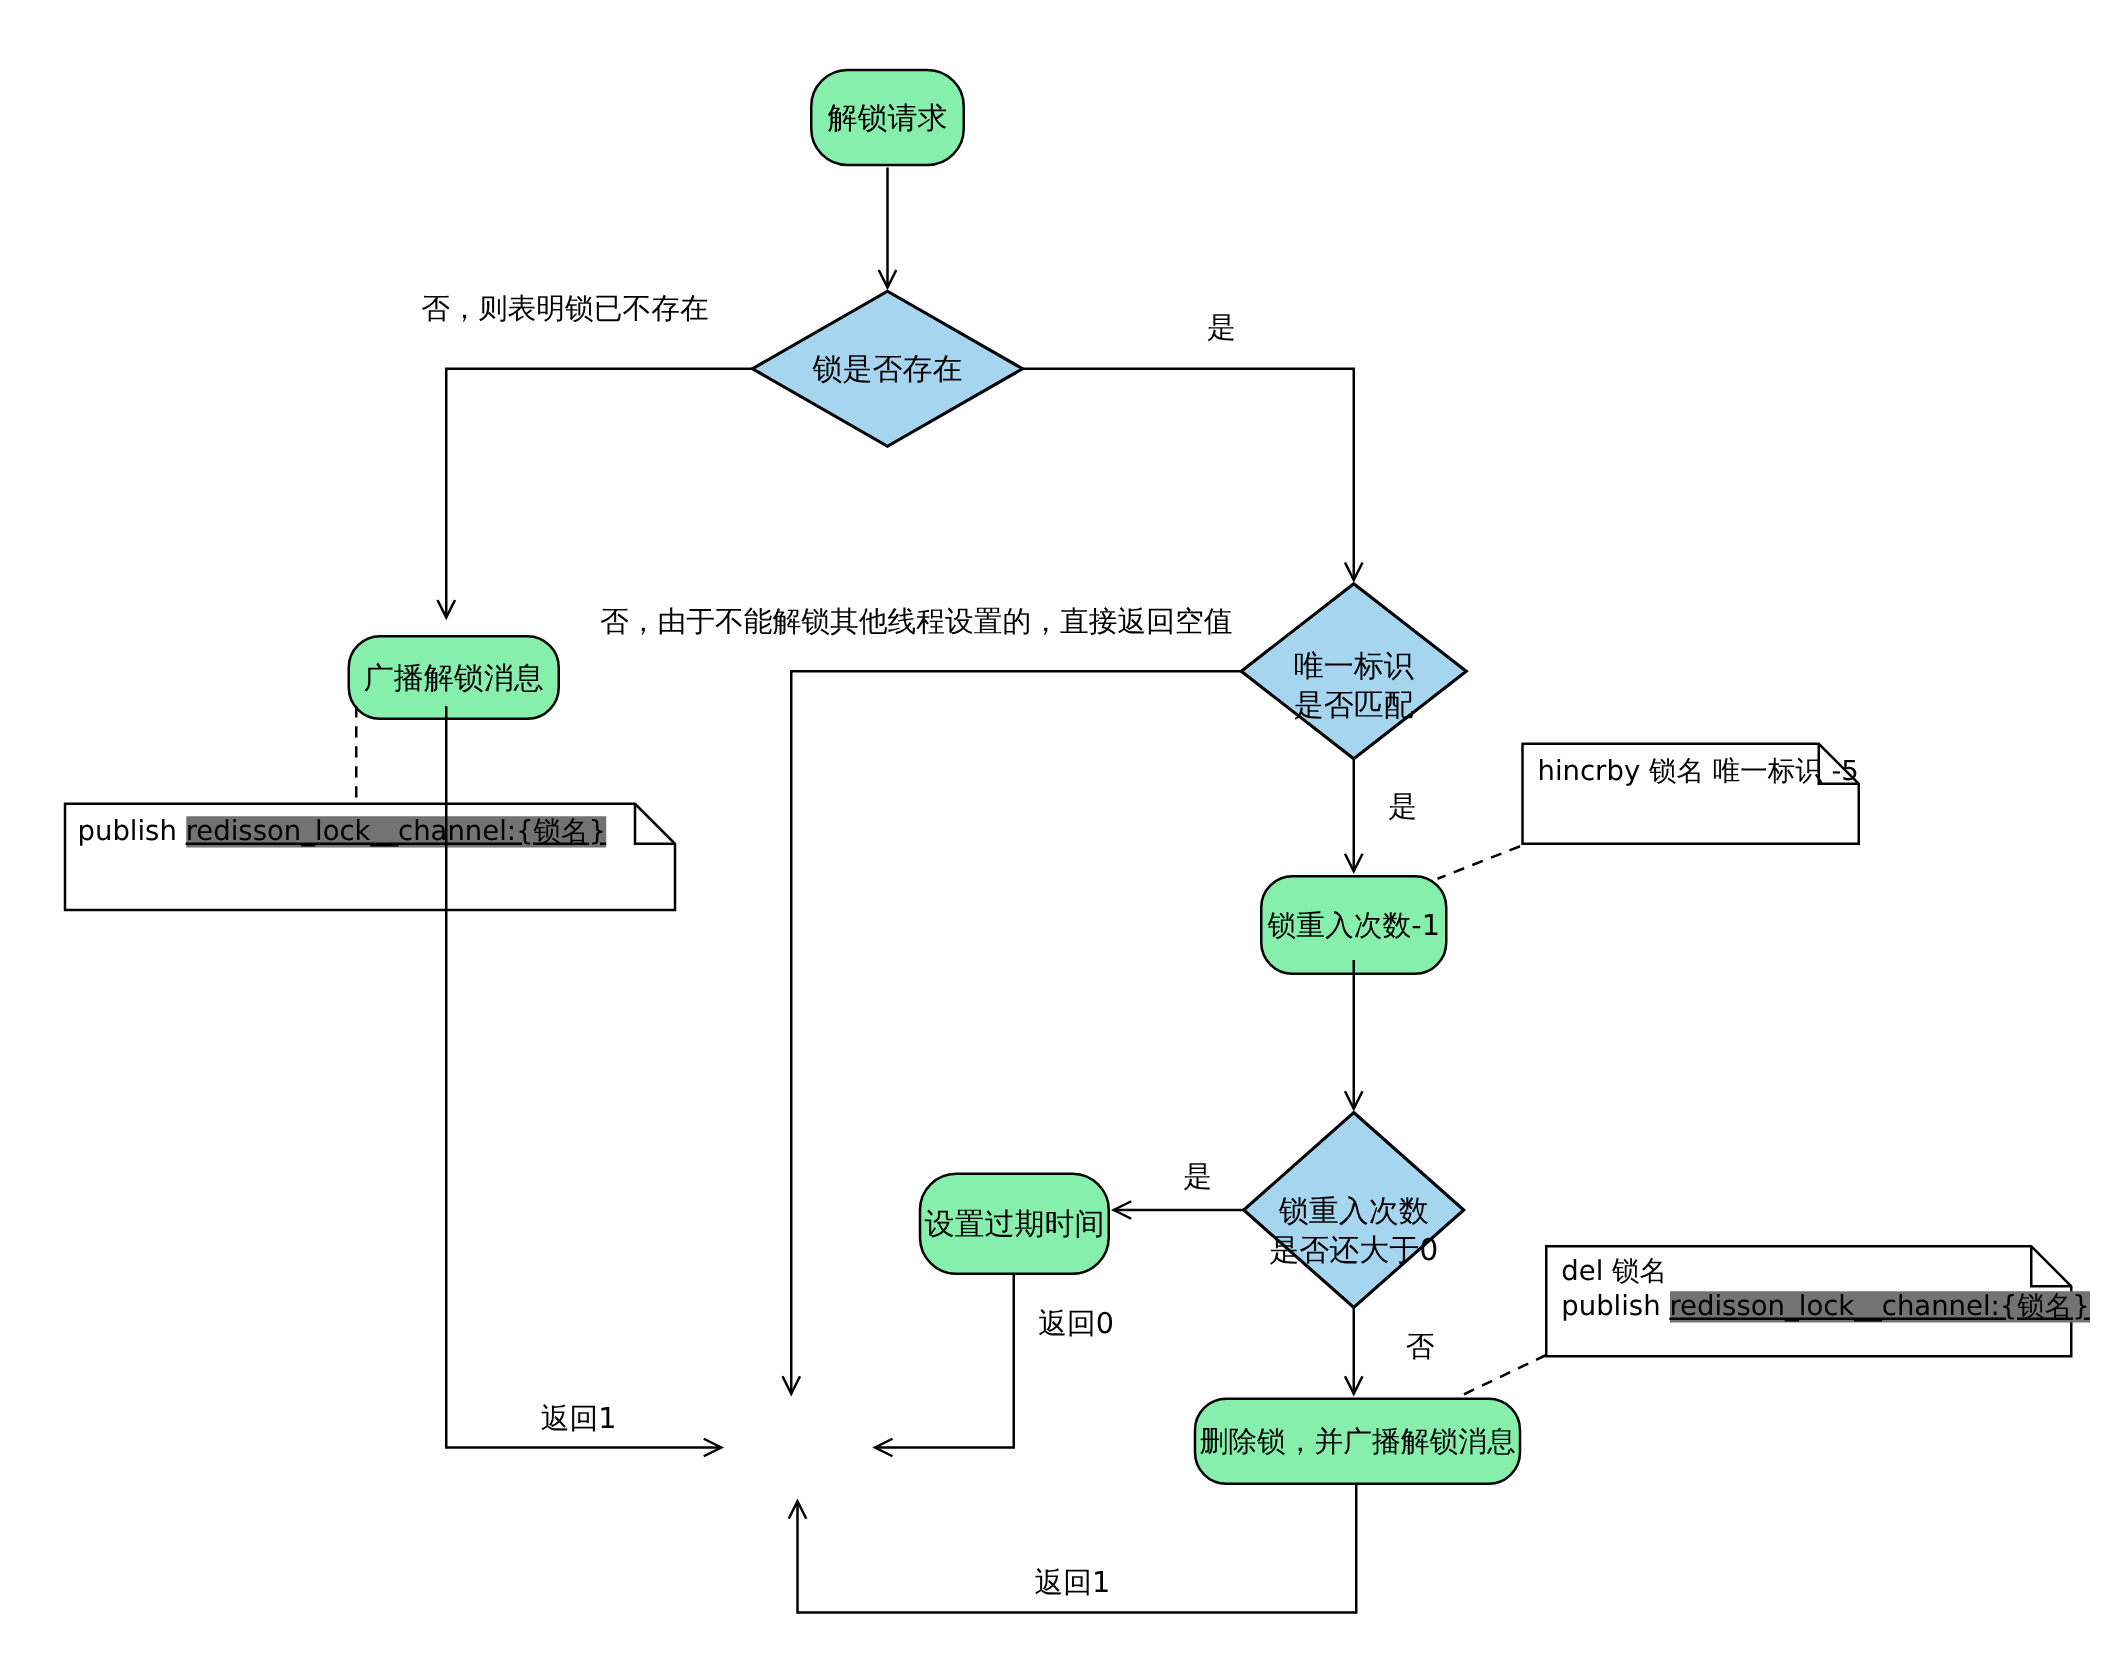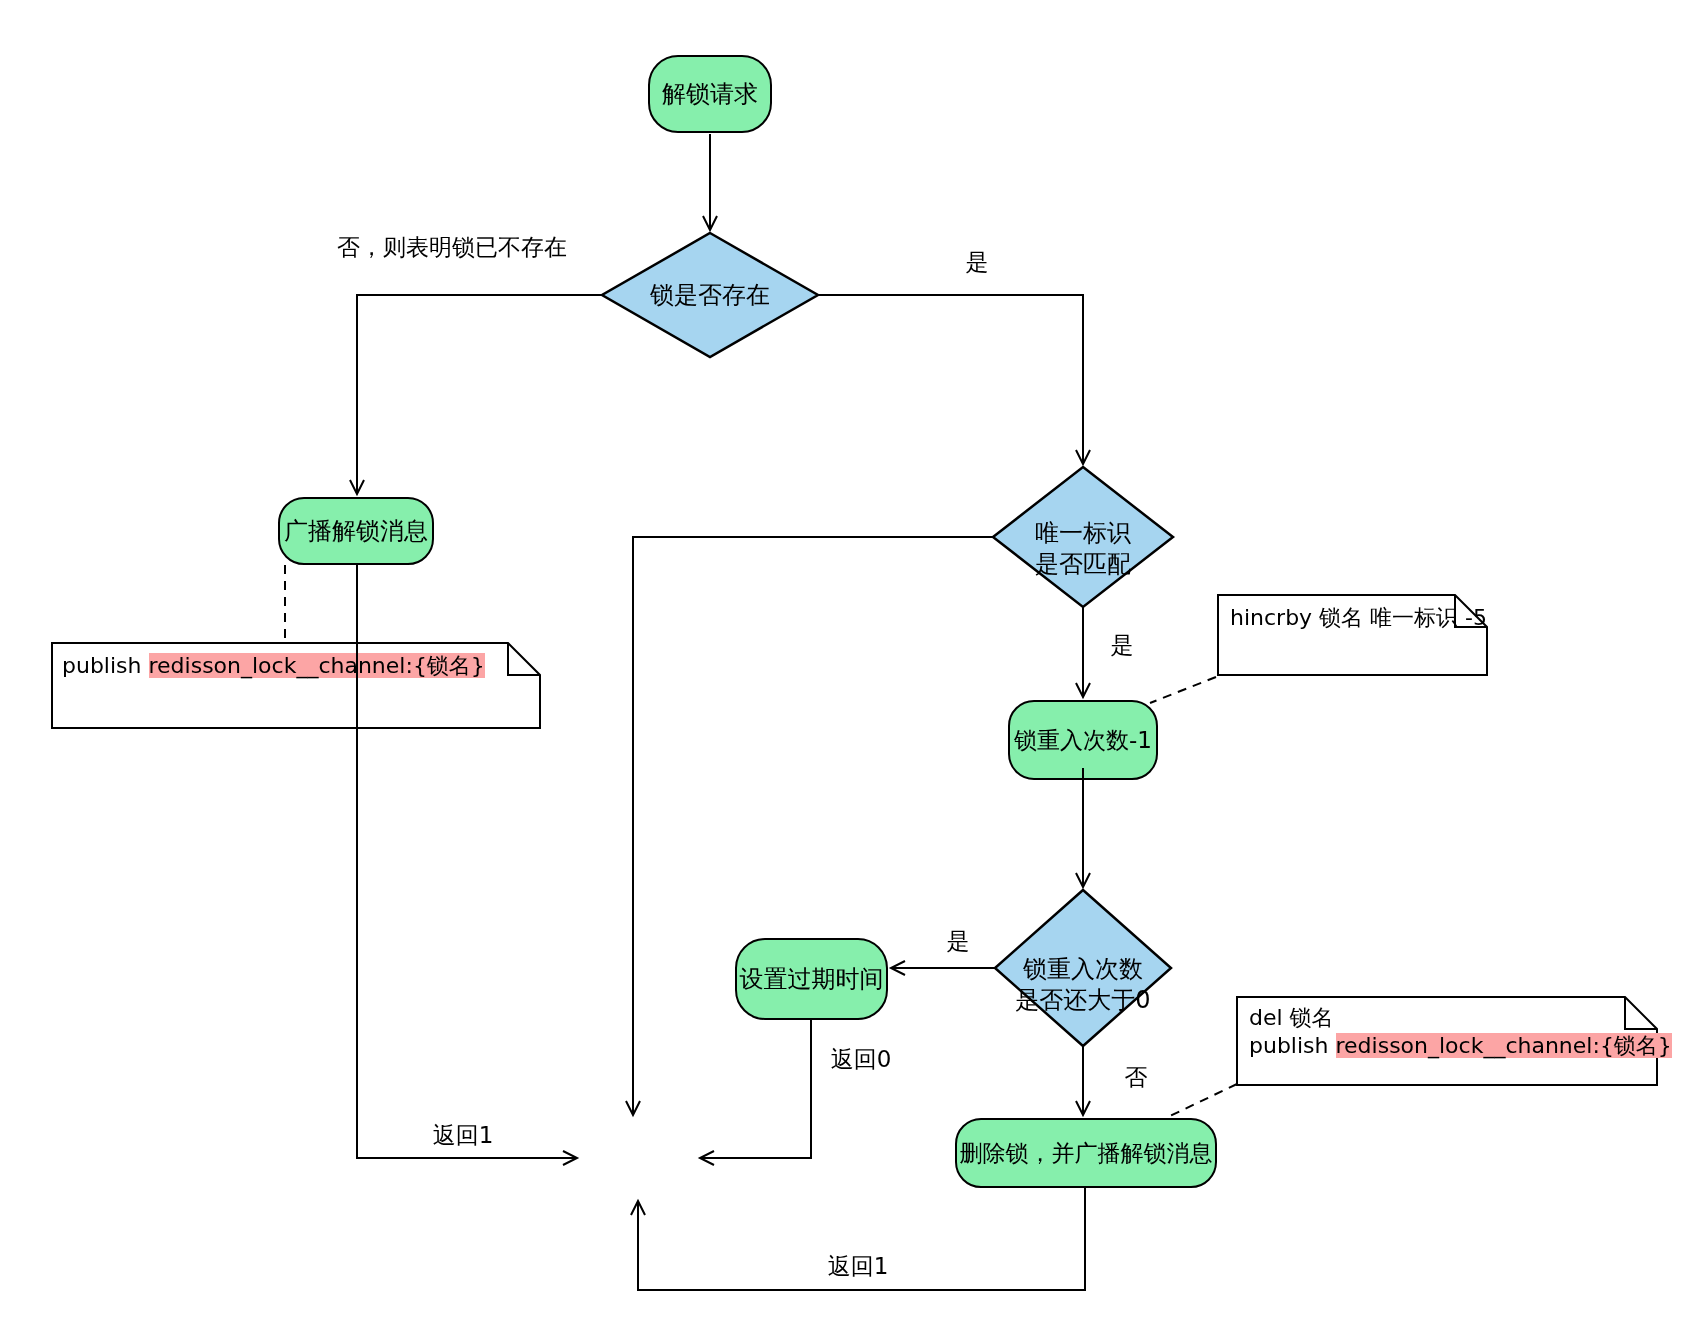--- a/index.html
+++ b/index.html
@@ -20,21 +20,21 @@
   }
   .dlabel{
     position:absolute;display:flex;flex-direction:column;align-items:center;justify-content:center;
     font-size:24px;line-height:31px;text-align:center;white-space:nowrap;
   }
   .elabel{
     position:absolute;transform:translate(-50%,-50%);
     font-size:23px;white-space:nowrap;
   }
   .note-text{position:absolute;font-size:22px;line-height:28px;white-space:nowrap;}
-  .hl{background:#fca5a5;}
+  .hl{background:#737373;text-decoration:underline;}
 </style>
 </head>
 <body>
 
 <div id="canvas">
 
   <svg class="layer">
     <polygon class="diamond" points="710,233 818,295 710,357 602,295"></polygon>
     <polygon class="diamond" points="1083,467 1173,537 1083,607 993,537"></polygon>
     <polygon class="diamond" points="1083,890 1171,968 1083,1046 995,968"></polygon>
@@ -44,21 +44,21 @@
 
     <path class="noteshape" d="M1218,595 H1455 L1487,627 V675 H1218 Z"></path>
     <path class="notefold" d="M1455,595 V627 H1487"></path>
 
     <path class="noteshape" d="M1237,997 H1625 L1657,1029 V1085 H1237 Z"></path>
     <path class="notefold" d="M1625,997 V1029 H1657"></path>
   </svg>
 
   <div class="node" style="left:648px;top:55px;width:124px;height:78px;border-radius:30px;">解锁请求</div>
 
-  <div class="node" style="left:278px;top:497px;width:156px;height:68px;">广播解锁消息</div>
+  <div class="node" style="left:278px;top:508px;width:170px;height:68px;">广播解锁消息</div>
 
   <div class="node" style="left:1008px;top:700px;width:150px;height:80px;font-size:23px;">锁重入次数-1</div>
 
   <div class="node" style="left:735px;top:938px;width:153px;height:82px;border-radius:30px;">设置过期时间</div>
 
   <div class="node" style="left:955px;top:1118px;width:262px;height:70px;font-size:23px;">删除锁，并广播解锁消息</div>
 
 
   <div class="dlabel" style="left:600px;top:278px;width:220px;height:34px;">
     <span>锁是否存在</span>
@@ -78,20 +78,21 @@
 
   <div class="note-text" style="left:1230px;top:604px;">hincrby 锁名 唯一标识 -5</div>
 
   <div class="note-text" style="left:1249px;top:1004px;">
     <div>del 锁名</div>
     <div><span>publish </span><span class="hl">redisson_lock__channel:{锁名}</span></div>
   </div>
 
   <div class="elabel" style="left:452px;top:247px;">否，则表明锁已不存在</div>
   <div class="elabel" style="left:977px;top:262px;">是</div>
+  <div class="elabel" style="left:733px;top:497px;">否，由于不能解锁其他线程设置的，直接返回空值</div>
   <div class="elabel" style="left:1122px;top:645px;">是</div>
   <div class="elabel" style="left:958px;top:941px;">是</div>
   <div class="elabel" style="left:1136px;top:1077px;">否</div>
   <div class="elabel" style="left:861px;top:1059px;">返回0</div>
   <div class="elabel" style="left:463px;top:1135px;">返回1</div>
   <div class="elabel" style="left:858px;top:1266px;">返回1</div>
 
   <svg class="layer">
     <defs>
       <marker id="arr" markerWidth="22" markerHeight="20" refX="16" refY="9" orient="auto" markerUnits="userSpaceOnUse">

